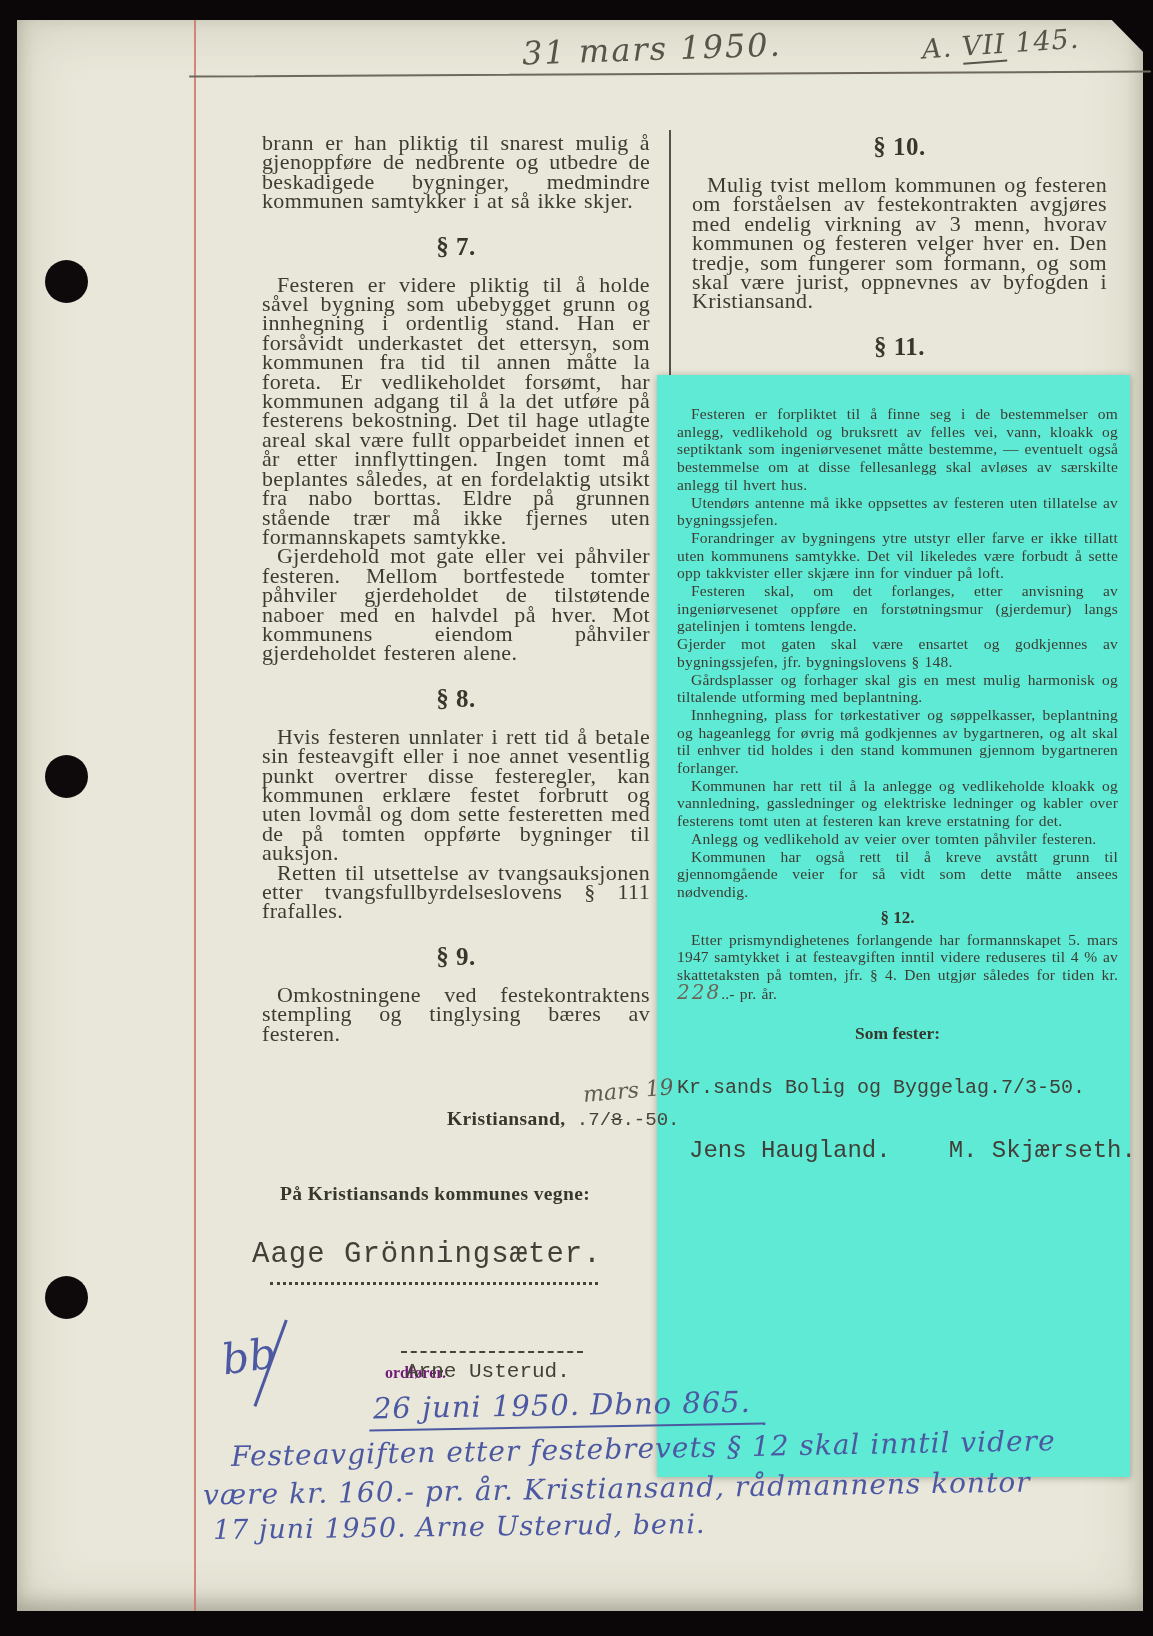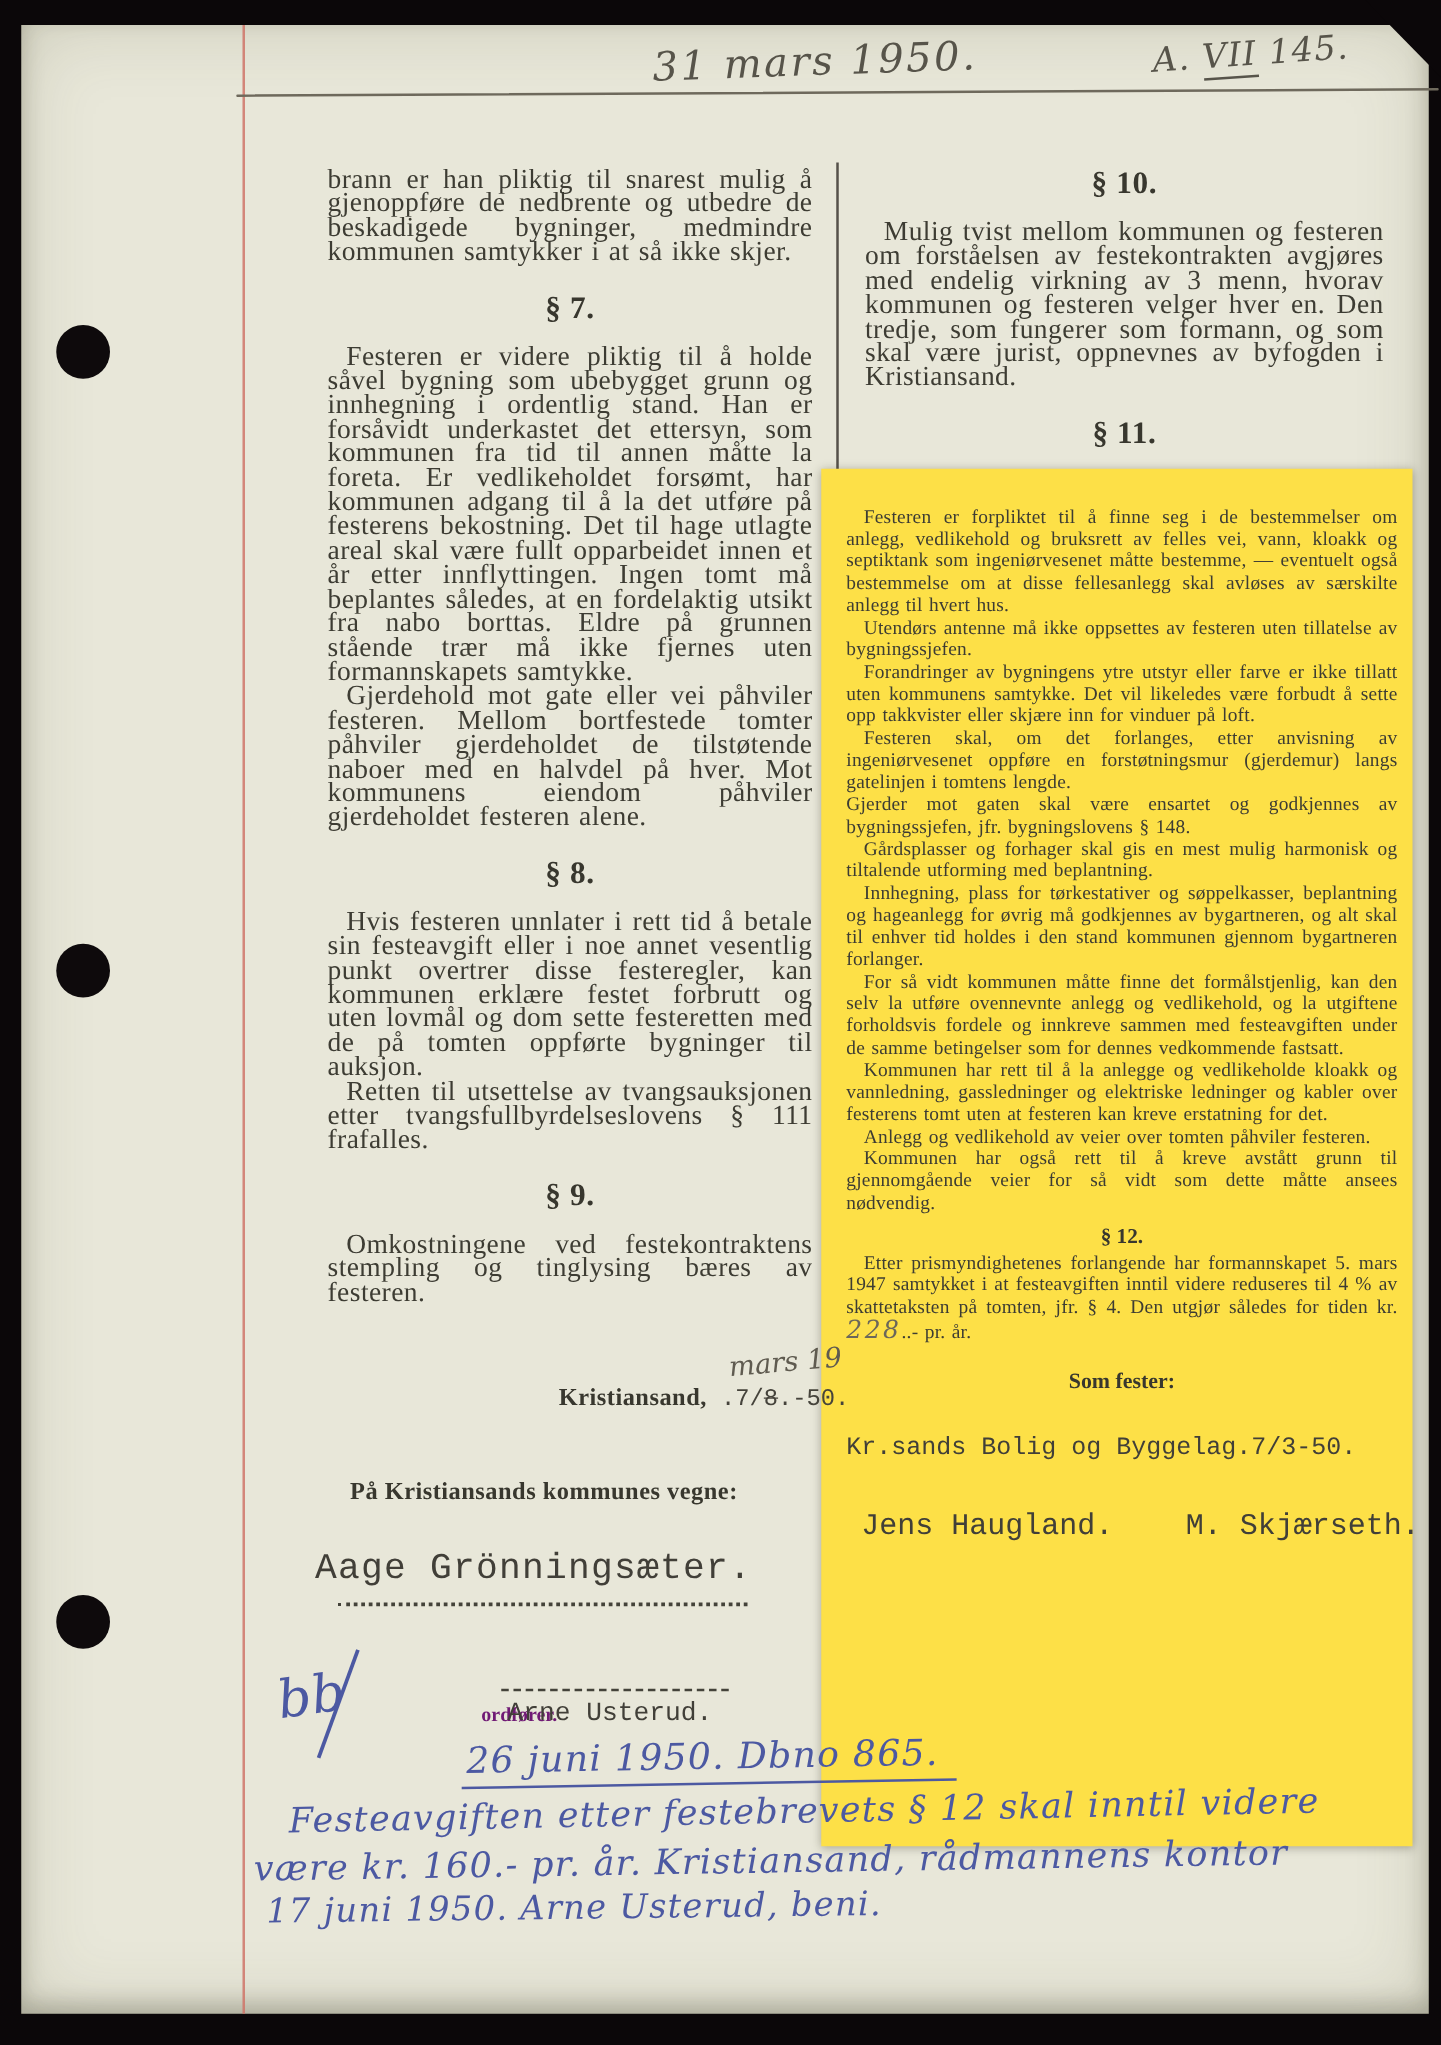--- a/index.html
+++ b/index.html
@@ -31,21 +31,21 @@
   .col h3{margin:22px 0 14px;font-size:25px;text-align:center;font-weight:bold;color:#38372e;
           letter-spacing:.5px;text-indent:0;}
   .col-left{left:245px;top:113px;width:388px;}
   .col-right{left:675px;top:113px;width:415px;}
   .col-right h3:first-child{margin-top:0;}
   .col-right .label{text-align:left;text-indent:20px;margin-top:4px;}
   .divider{position:absolute;left:652px;top:110px;width:2px;height:250px;background:#55514a;}
 
   
   .sheet{position:absolute;left:640px;top:355px;width:441px;height:1072px;
-         background:#fde047;box-shadow:0 1px 7px rgba(50,45,25,.35);
+         background:#5eead4;box-shadow:0 1px 7px rgba(50,45,25,.35);
          padding:30px 12px 0 20px;color:#3d3c33;}
   .sheet p.sp{margin:0;font-size:15.5px;line-height:17.7px;letter-spacing:.2px;word-spacing:1px;
               text-align:justify;text-indent:14px;}
   .sheet p.sp.noind{text-indent:0;}
   .sheet h3.sh{margin:7px 0 3px;font-size:17px;text-align:center;font-weight:bold;color:#38372e;}
   .sheet .s12{font-size:16px;line-height:19.3px;}
   .hw-amount{font-family:"DejaVu Serif", serif;font-style:italic;color:#6b675a;
              font-size:20px;letter-spacing:2px;}
   .somfester{margin-top:20px;text-align:center;font-weight:bold;font-size:17.5px;color:#38372e;}
   .typed{font-family:"Liberation Mono", monospace;color:#413f38;white-space:nowrap;}
@@ -119,21 +119,20 @@
     </div>
 
     <div class="sheet">
       <p class="sp">Festeren er forpliktet til å finne seg i de bestemmelser om anlegg, vedlikehold og bruksrett av felles vei, vann, kloakk og septiktank som ingeniørvesenet måtte bestemme, — eventuelt også bestemmelse om at disse fellesanlegg skal avløses av særskilte anlegg til hvert hus.</p>
       <p class="sp">Utendørs antenne må ikke oppsettes av festeren uten tillatelse av bygningssjefen.</p>
       <p class="sp">Forandringer av bygningens ytre utstyr eller farve er ikke tillatt uten kommunens samtykke. Det vil likeledes være forbudt å sette opp takkvister eller skjære inn for vinduer på loft.</p>
       <p class="sp">Festeren skal, om det forlanges, etter anvisning av ingeniørvesenet oppføre en forstøtningsmur (gjerdemur) langs gatelinjen i tomtens lengde.</p>
       <p class="sp noind">Gjerder mot gaten skal være ensartet og godkjennes av bygningssjefen, jfr. bygningslovens § 148.</p>
       <p class="sp">Gårdsplasser og forhager skal gis en mest mulig harmonisk og tiltalende utforming med beplantning.</p>
       <p class="sp">Innhegning, plass for tørkestativer og søppelkasser, beplantning og hageanlegg for øvrig må godkjennes av bygartneren, og alt skal til enhver tid holdes i den stand kommunen gjennom bygartneren forlanger.</p>
-      <p class="sp">For så vidt kommunen måtte finne det formålstjenlig, kan den selv la utføre ovennevnte anlegg og vedlikehold, og la utgiftene forholdsvis fordele og innkreve sammen med festeavgiften under de samme betingelser som for dennes vedkommende fastsatt.</p>
       <p class="sp">Kommunen har rett til å la anlegge og vedlikeholde kloakk og vannledning, gassledninger og elektriske ledninger og kabler over festerens tomt uten at festeren kan kreve erstatning for det.</p>
       <p class="sp">Anlegg og vedlikehold av veier over tomten påhviler festeren.</p>
       <p class="sp">Kommunen har også rett til å kreve avstått grunn til gjennomgående veier for så vidt som dette måtte ansees nødvendig.</p>
       <h3 class="sh">§ 12.</h3>
       <p class="sp s12">
         <span>Etter prismyndighetenes forlangende har formannskapet 5. mars 1947 samtykket i at festeavgiften inntil videre reduseres til 4 % av skattetaksten på tomten, jfr. § 4. Den utgjør således for tiden kr.</span>
         <span class="hw-amount">228</span><span>..- pr. år.</span>
       </p>
       <div class="somfester">Som fester:</div>
       <div class="typed lessee">Kr.sands Bolig og Byggelag.7/3-50.</div>

